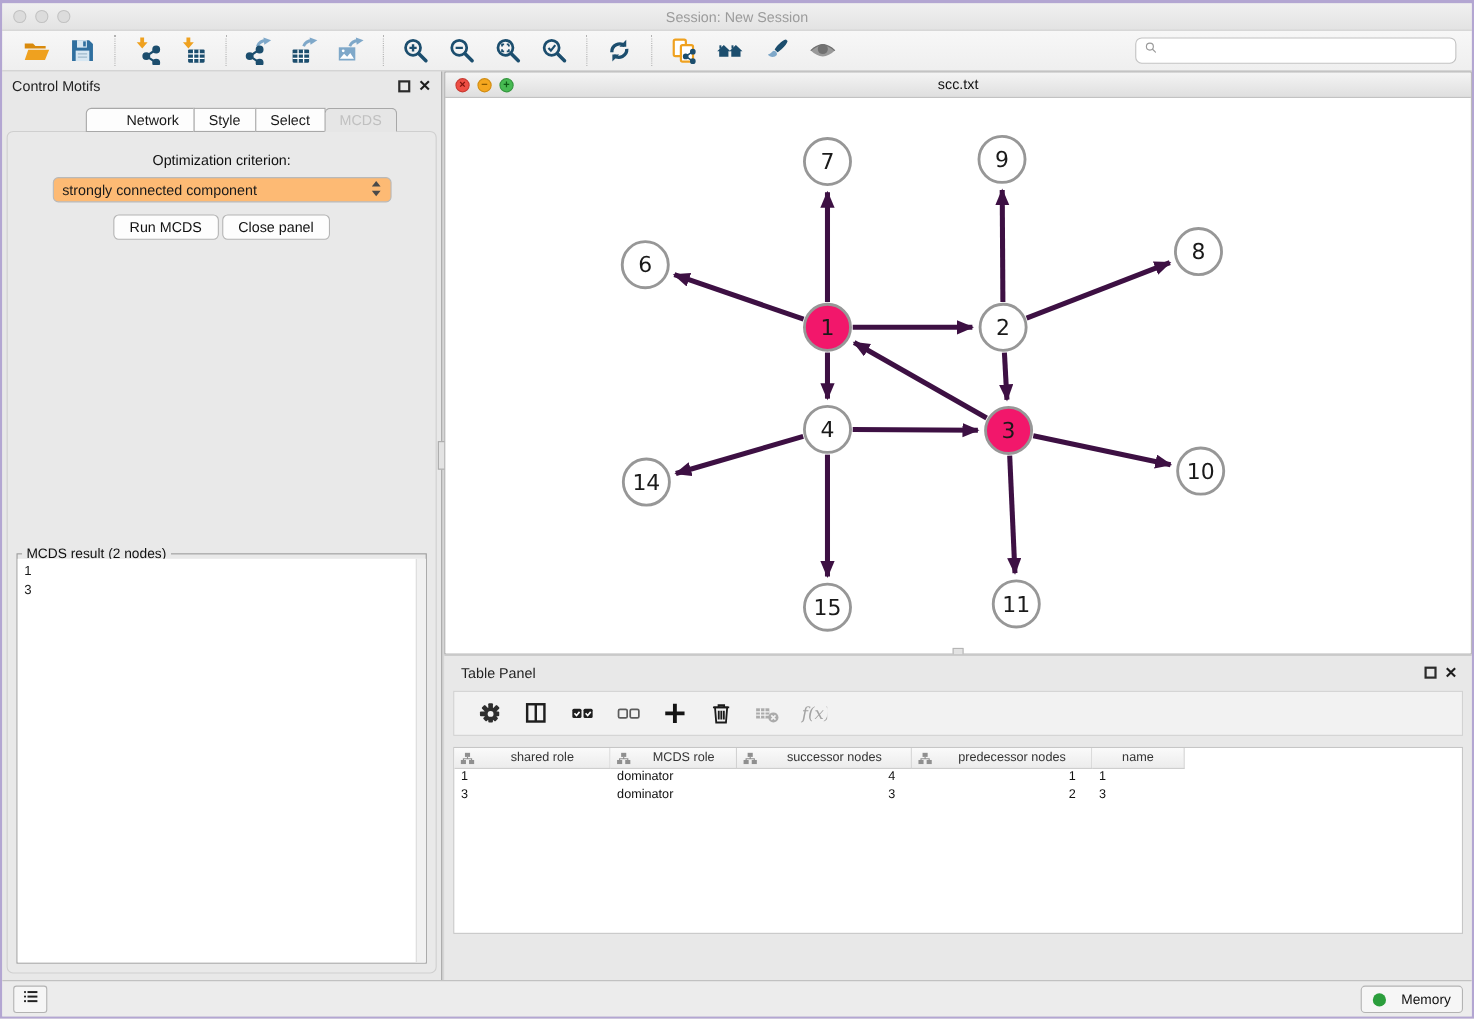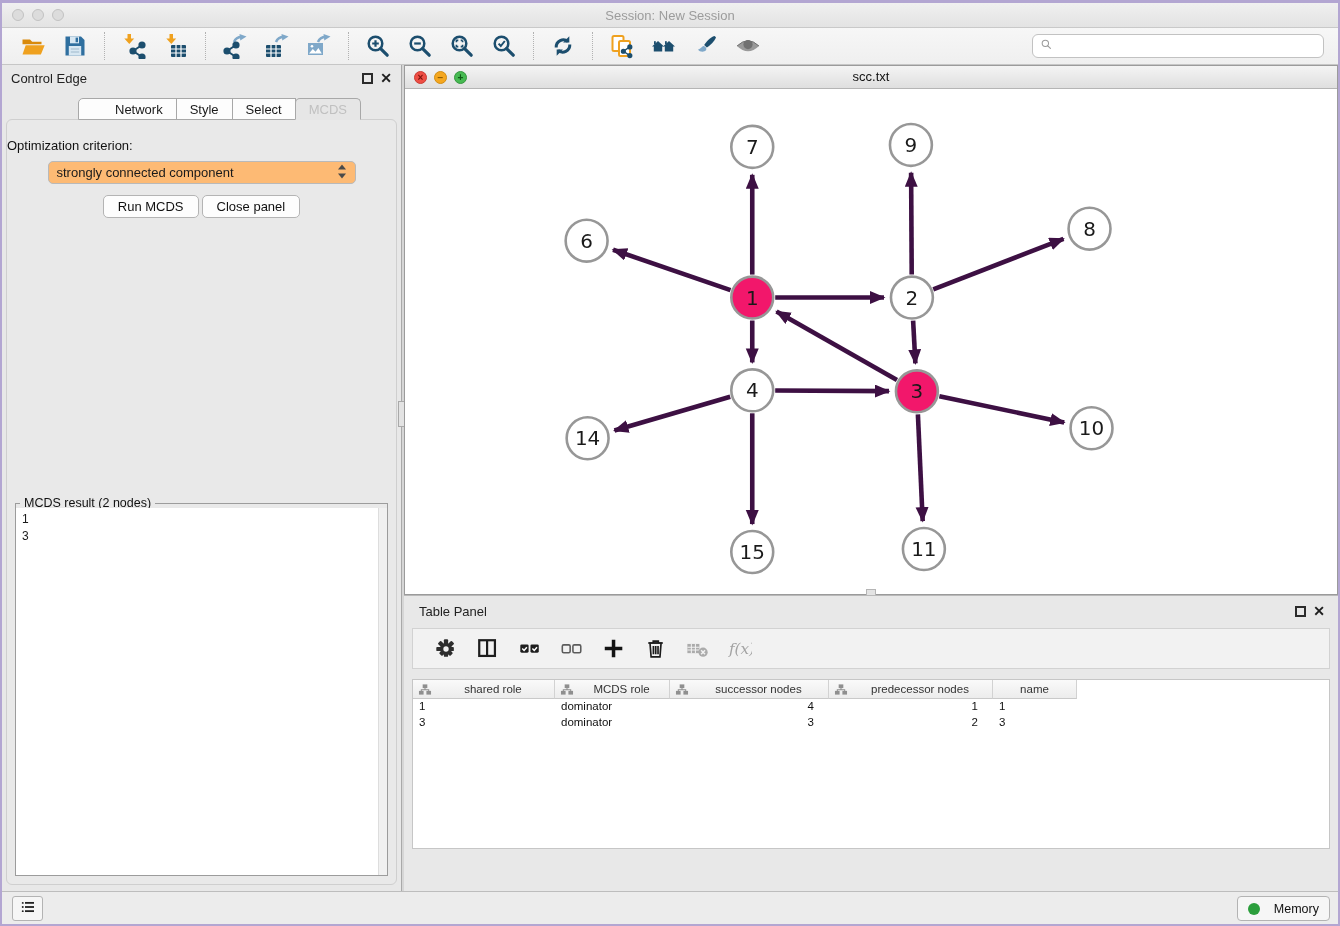--- a/index.html
+++ b/index.html
@@ -53,21 +53,21 @@
     background:#fdfdfd; border:1px solid #a8a8a8; margin-left:-1px; color:#1a1a1a;
     position:relative; z-index:2; cursor:pointer;
   }
   .cp-tab:first-child { border-top-left-radius:5px; margin-left:0;padding-left:36px; }
   .cp-tab:last-child { border-top-right-radius:5px; }
   .cp-tab.active { background:#e6e6e6; color:#c0c0c0; border-bottom-color:#e6e6e6; border-top-left-radius:5px; border-top-right-radius:5px; }
   #cp-card {
     position:absolute; left:4px; right:4px; top:54px; bottom:6px;
     background:#e9e9e9; border:1px solid #cfcfcf; border-radius:6px; z-index:1;
   }
-  #opt-label { margin-top:18px; text-align:left; font-size:13px; color:#111; }
+  #opt-label { margin-top:18px; text-align:center; font-size:13px; color:#111; }
   #criterion-select {
     margin:8px auto 0; width:308px; height:23px; background:#fdba74;
     border:1px solid #b9b9b9; border-radius:5px; display:flex; align-items:center;
     padding:0 8px; font-size:13px; cursor:pointer;
   }
   #criterion-select .sel-text { flex:1; }
   #cp-buttons { margin-top:11px; display:flex; justify-content:center; gap:3px; }
   .cp-btn {
     height:23px; padding:0 14px; background:#fdfdfd; border:1px solid #b4b4b4;
     border-radius:5px; font-size:13px; font-family:"Liberation Sans",sans-serif; cursor:pointer; color:#111;
@@ -316,21 +316,21 @@
           <circle cx="11" cy="11" r="5.5" fill="none" stroke="#9a9a9a" stroke-width="1.8"></circle>
           <path d="M15.2 15.2l4.6 4.6" stroke="#9a9a9a" stroke-width="1.8" stroke-linecap="round"></path>
         </svg>
     </span>
     <input placeholder="" style="">
   </div>
 </div>
 
 <div id="control-panel">
   <div class="panel-head">
-    <span class="ph-title">Control Edge</span>
+    <span class="ph-title">Control Motifs</span>
     <span class="wicon-float"></span>
     <span class="wicon-close">✕</span>
   </div>
   <div id="cp-tabs">
       <div class="cp-tab">Network</div>
       <div class="cp-tab">Style</div>
       <div class="cp-tab">Select</div>
       <div class="cp-tab active">MCDS</div>
     </div>
   <div id="cp-card">

